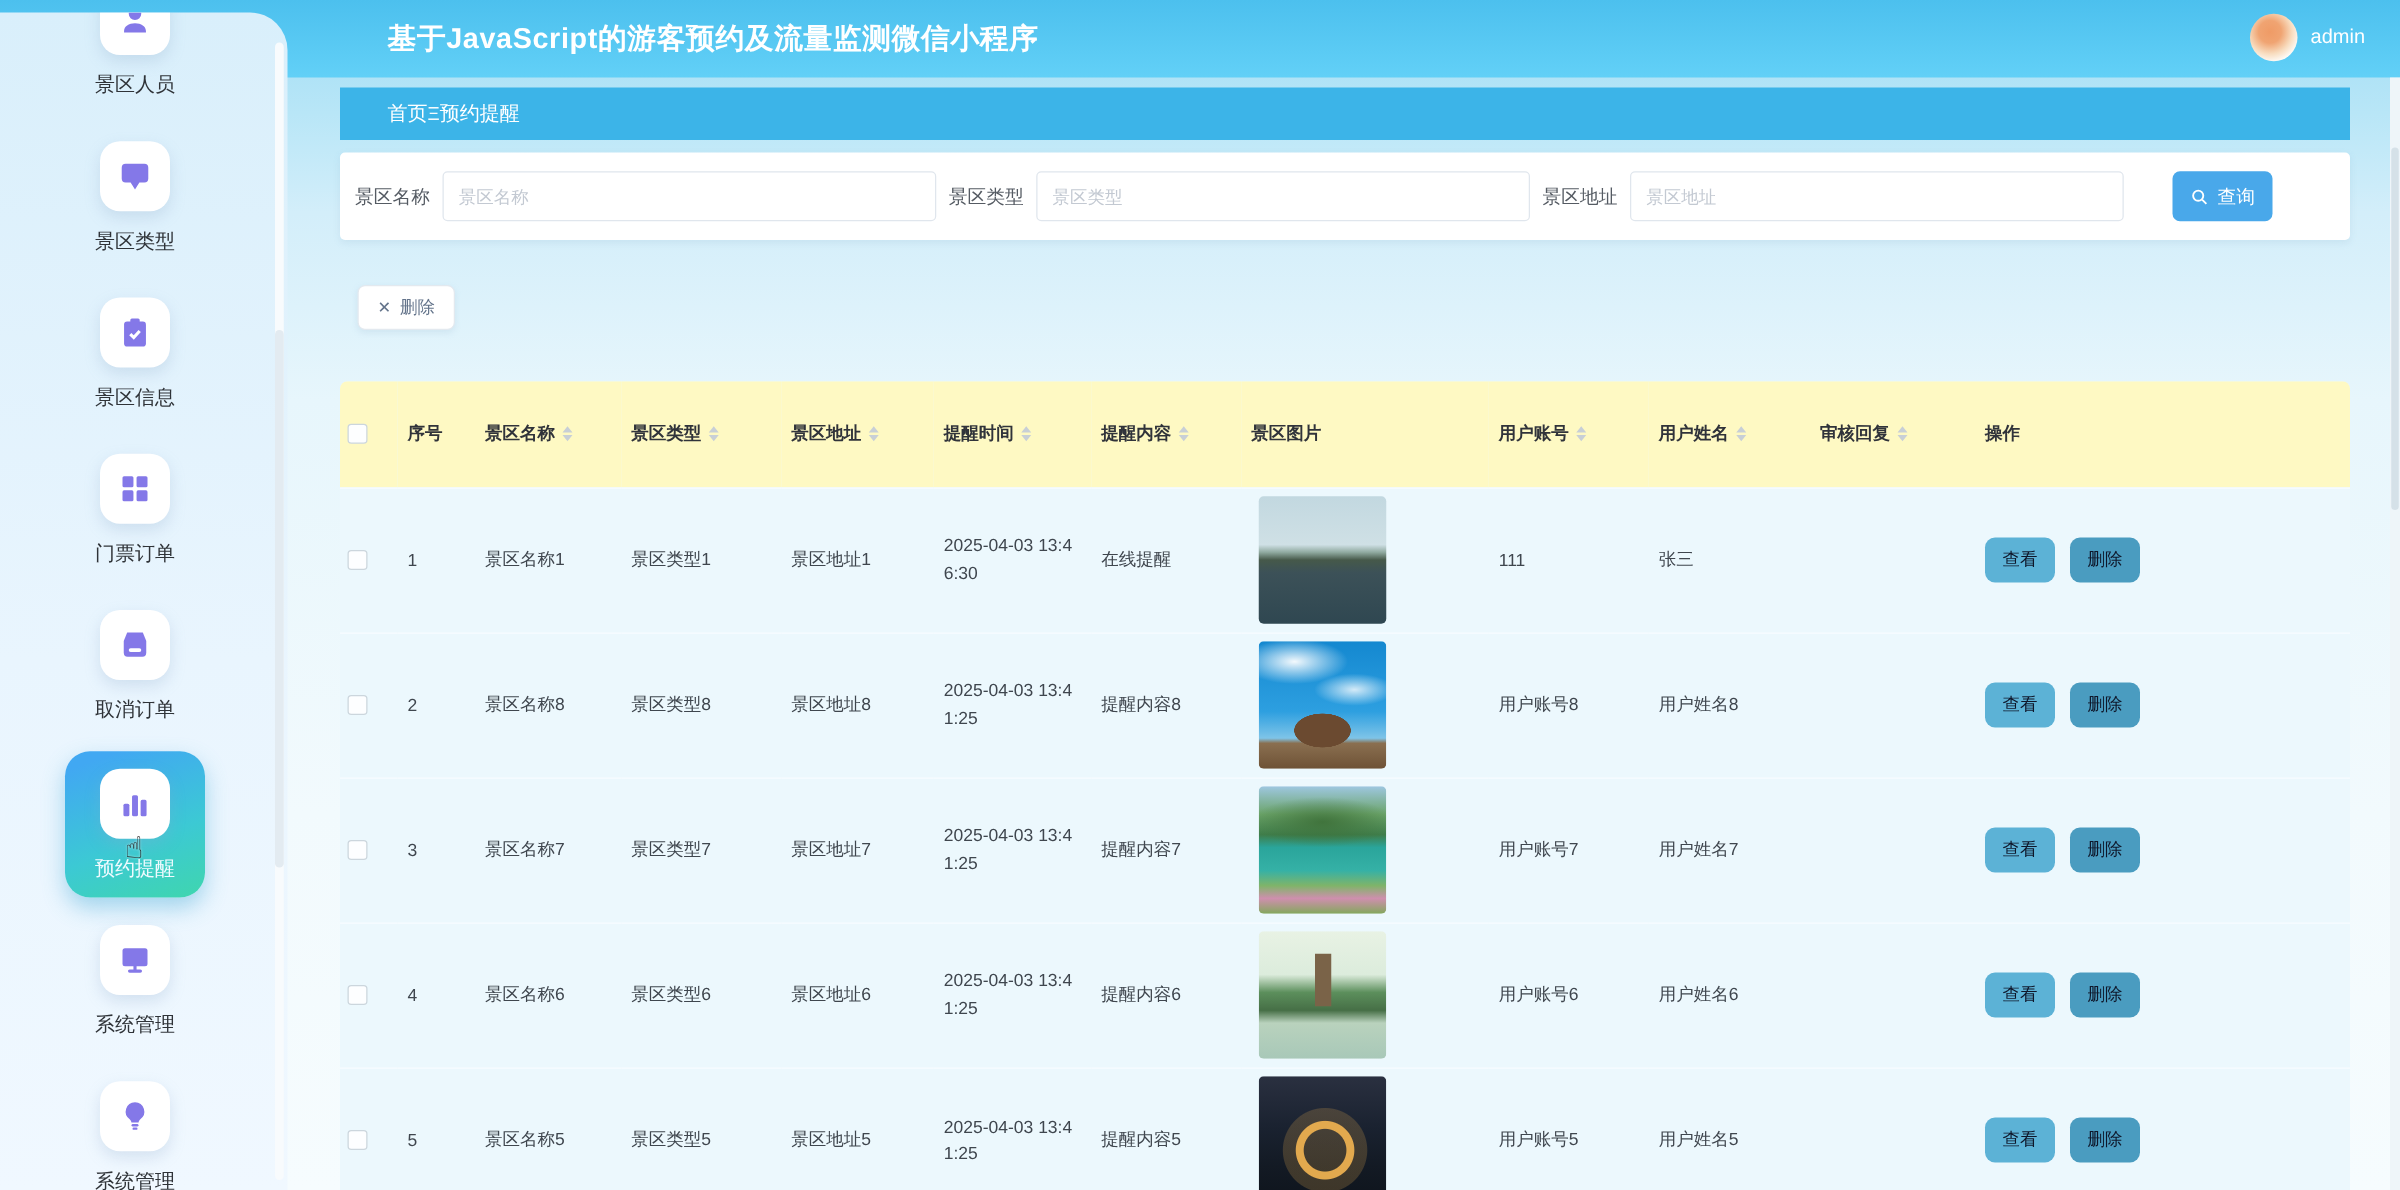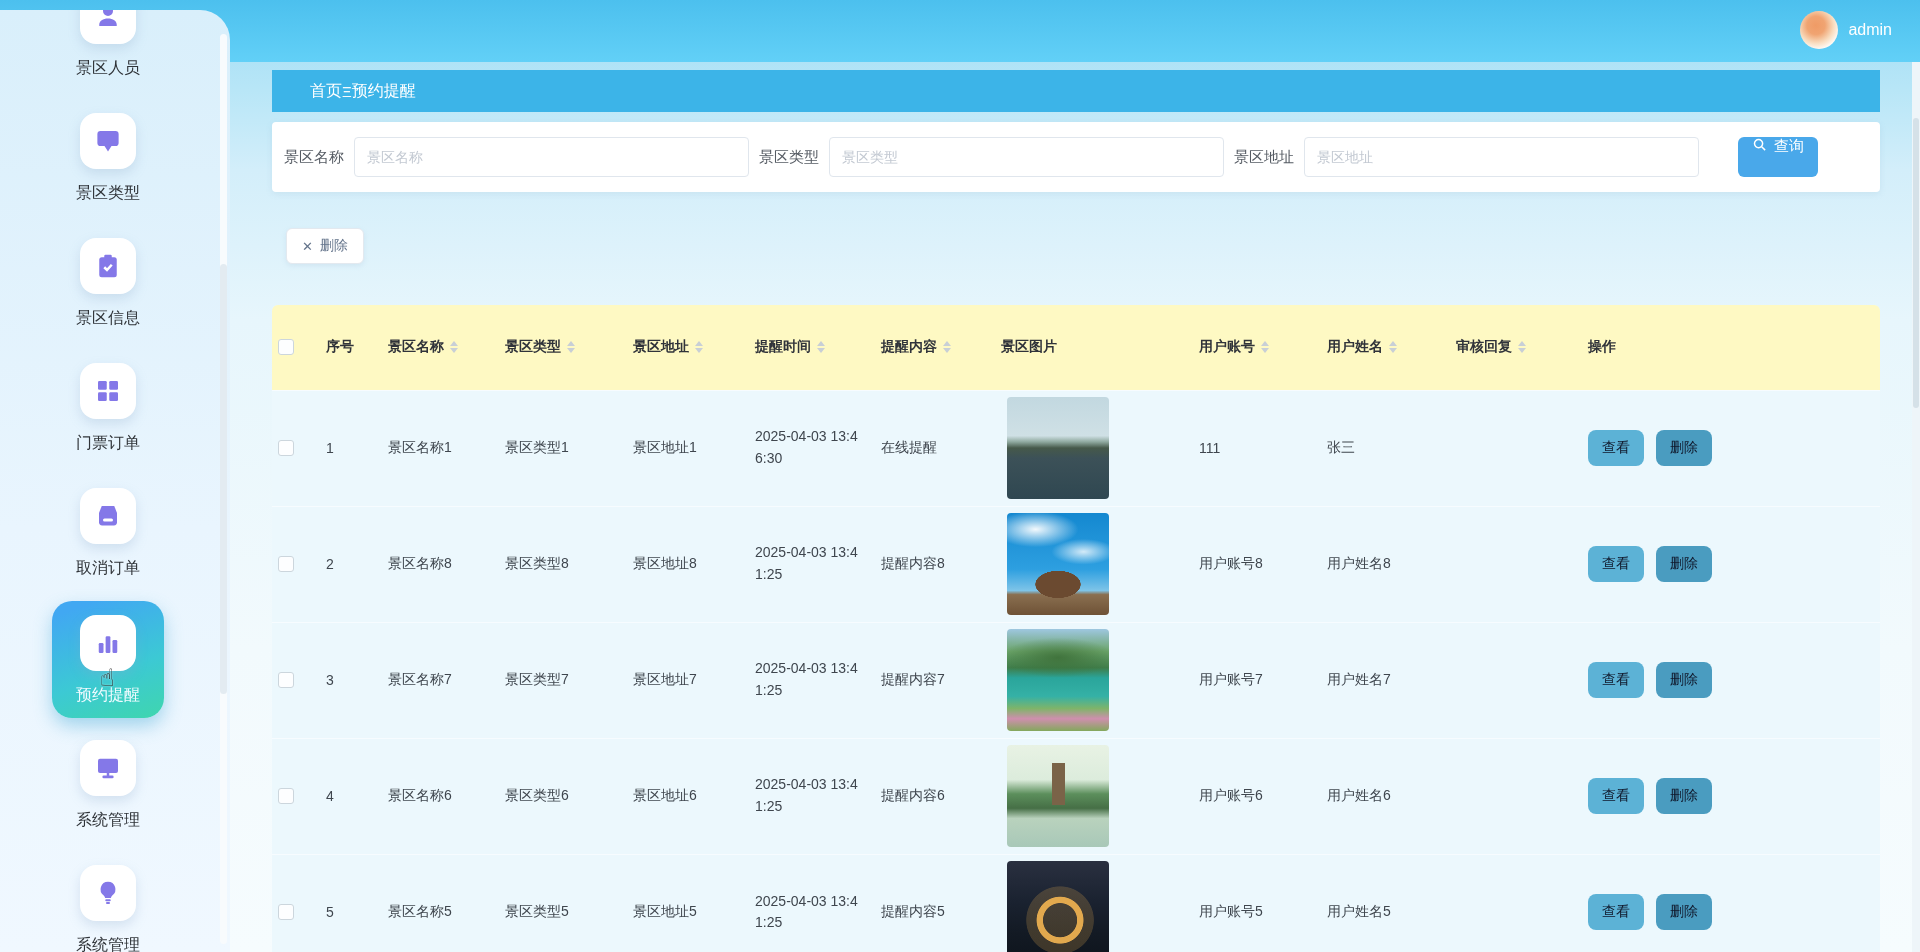--- a/index.html
+++ b/index.html
@@ -54,21 +54,21 @@
   .filter-card { position:absolute; left:272px; right:40px; top:122px; height:70px; background:#fff;
     border-radius:4px; box-shadow:0 2px 6px rgba(120,160,190,.15);
     display:flex; align-items:center; padding-left:12px; z-index:1; }
   .filter-group { display:flex; align-items:center; margin-right:10px; }
   .filter-label { font-size:15px; color:#555b63; margin-right:10px; white-space:nowrap; }
   .filter-input { width:395px; height:40px; border:1px solid #e0e6ed; border-radius:4px;
     padding:0 12px; font-size:14px; color:#333; font-family:inherit; outline:none; background:#fff; }
   ::placeholder { color:#c3c9d2; }
   .search-btn { position:absolute; right:62px; top:15px; height:40px; padding:0 14px;
     background:#49a8ea; border:none; border-radius:6px; color:#fff; font-size:15px;
-    display:flex; align-items:flex-start; gap:7px; cursor:pointer; font-family:inherit; }
+    display:flex; align-items:center; gap:7px; cursor:pointer; font-family:inherit; }
   .search-btn svg { width:15px; height:15px; }
 
   
   .delete-btn { position:absolute; left:286px; top:228px; height:36px; padding:0 15px;
     background:#fff; border:1px solid #e3e9ef; border-radius:6px; color:#64748b; font-size:14px;
     display:flex; align-items:center; gap:7px; box-shadow:0 2px 5px rgba(140,170,200,.18);
     cursor:pointer; font-family:inherit; }
   .x-icon { font-size:13px; font-weight:bold; }
 
   
@@ -116,20 +116,21 @@
 
   
   .page-scroll { position:absolute; right:0; top:62px; bottom:0; width:8px; background:#eef5f9; z-index:6; }
   .page-scroll .thumb { position:absolute; top:56px; right:1px; width:6px; height:290px;
     background:#d5e1e8; border-radius:3px; }
 </style>
 </head>
 <body>
 
 <div class="topbar">
+  <div class="page-title">基于JavaScript的游客预约及流量监测微信小程序</div>
   <div class="user-box">
     <div class="avatar"></div>
     <span class="user-name">admin</span>
   </div>
 </div>
 
 <div class="sidebar">
   <div class="menu">
       <div class="menu-item first">
         <div class="icon-card">

